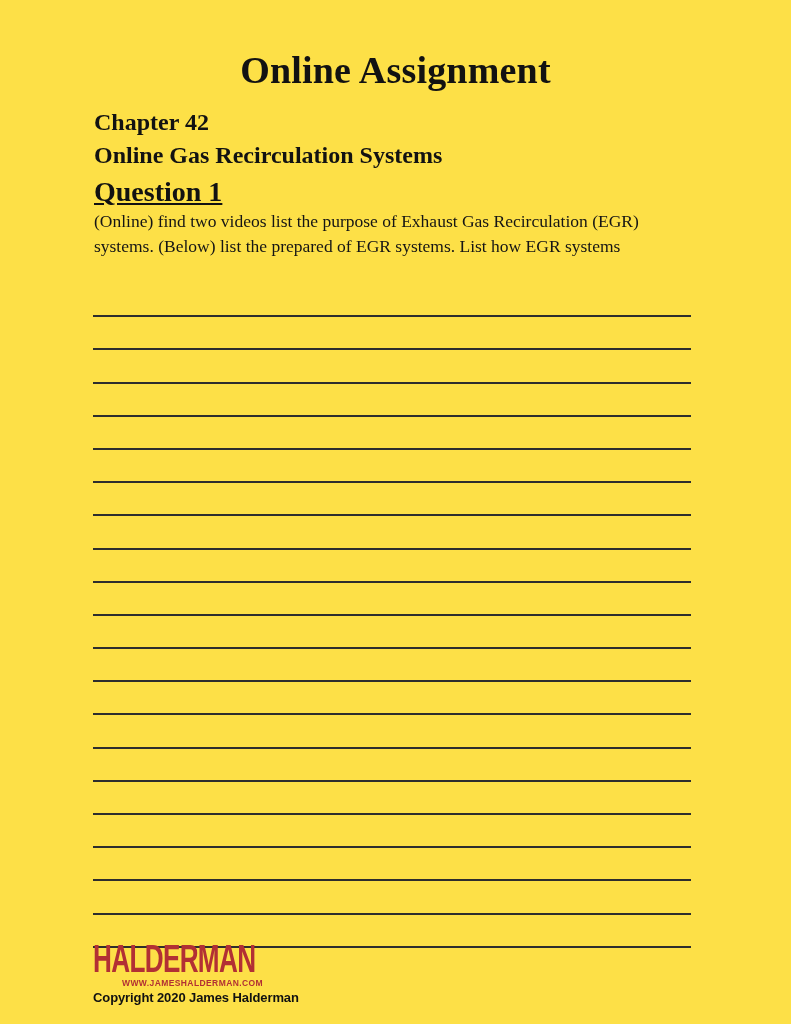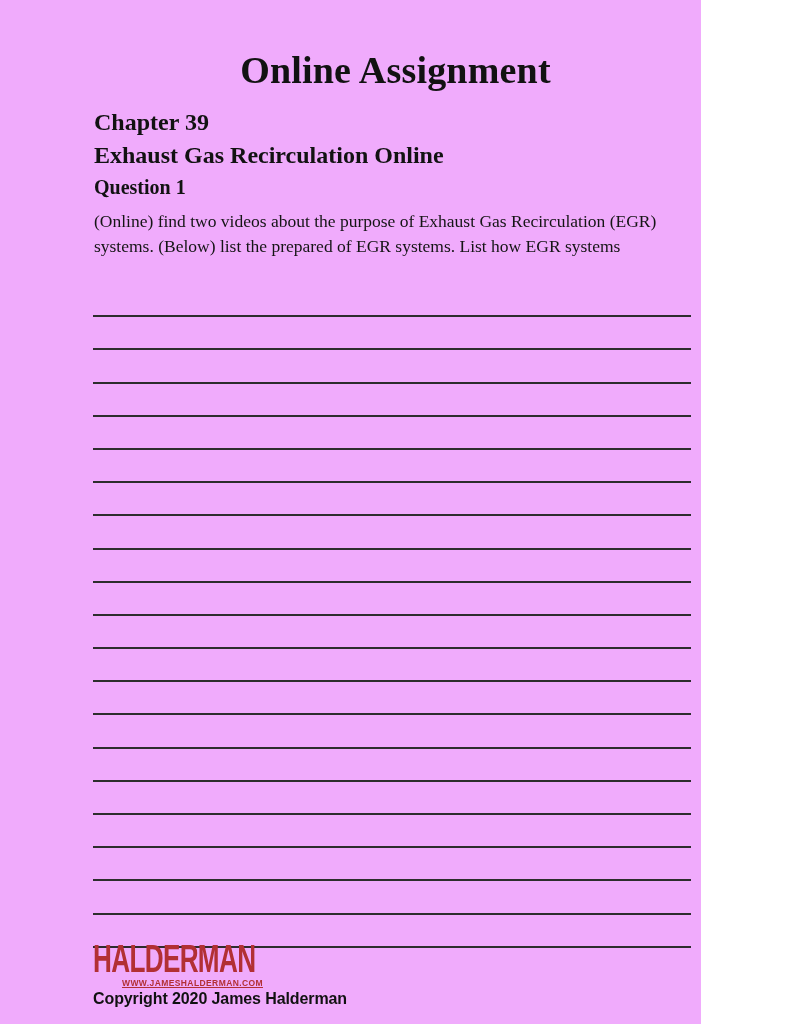--- a/index.html
+++ b/index.html
@@ -1,20 +1,20 @@
 <!DOCTYPE html>
 <html><head>
 <meta charset="utf-8">
 <style>
   html, body { margin: 0; padding: 0; background: #ffffff; }
   .page {
     position: relative;
-    width: 701px;
+    width: 791px;
     height: 1024px;
-    background: #f0abfc;
+    background: #fde047;
     font-family: "Liberation Serif", serif;
     color: #1a1a1a;
     overflow: hidden;
   }
 
   .doc-title {
     position: absolute;
     top: 48px;
     left: 0;
     width: 791px;
@@ -33,23 +33,24 @@
     font-weight: bold;
     line-height: 33px;
     color: #121212;
     white-space: nowrap;
   }
 
   .question-label {
     position: absolute;
     left: 94px;
     top: 176px;
-    font-size: 20px;
+    font-size: 28px;
     font-weight: bold;
     color: #121212;
+    text-decoration: underline;
   }
 
   .question-body {
     position: absolute;
     left: 94px;
     top: 209px;
     font-size: 17.5px;
     line-height: 25.4px;
     color: #151515;
     white-space: nowrap;
@@ -89,42 +90,42 @@
     font-weight: bold;
     font-size: 8.5px;
     letter-spacing: 0.4px;
     margin-top: 1px;
     color: #B23034;
     white-space: nowrap;
   }
   .copyright {
     margin-top: 2px;
     font-weight: bold;
-    font-size: 16px;
+    font-size: 13px;
     letter-spacing: -0.1px;
     color: #111111;
     white-space: nowrap;
   }
 </style>
 </head>
 <body>
 
 <div class="page">
 
   <div class="doc-title">Online Assignment</div>
 
   <div class="chapter-block">
-    <div>Chapter 39</div>
-    <div>Exhaust Gas Recirculation Online</div>
+    <div>Chapter 42</div>
+    <div>Online Gas Recirculation Systems</div>
   </div>
 
   <div class="question-label">Question 1</div>
 
   <div class="question-body">
-    <div>(Online) find two videos about the purpose of Exhaust Gas Recirculation (EGR)</div>
+    <div>(Online) find two videos list the purpose of Exhaust Gas Recirculation (EGR)</div>
     <div>systems. (Below) list the prepared of EGR systems. List how EGR systems</div>
   </div>
 
   <div class="answer-lines">
       <div class="answer-line" style="border-bottom-color: rgb(45, 45, 45);"></div>
       <div class="answer-line" style="border-bottom-color: rgb(45, 45, 45);"></div>
       <div class="answer-line" style="border-bottom-color: rgb(45, 45, 45);"></div>
       <div class="answer-line" style="border-bottom-color: rgb(45, 45, 45);"></div>
       <div class="answer-line" style="border-bottom-color: rgb(45, 45, 45);"></div>
       <div class="answer-line" style="border-bottom-color: rgb(45, 45, 45);"></div>
@@ -139,17 +140,17 @@
       <div class="answer-line" style="border-bottom-color: rgb(45, 45, 45);"></div>
       <div class="answer-line" style="border-bottom-color: rgb(45, 45, 45);"></div>
       <div class="answer-line" style="border-bottom-color: rgb(45, 45, 45);"></div>
       <div class="answer-line" style="border-bottom-color: rgb(45, 45, 45);"></div>
       <div class="answer-line" style="border-bottom-color: rgb(45, 45, 45);"></div>
       <div class="answer-line" style="border-bottom-color: rgb(45, 45, 45);"></div>
     </div>
 
   <div class="footer">
     <div class="logo-text brand" style="color: rgb(178, 48, 52);">HALDERMAN</div>
-    <div class="logo-url brand" style="color: rgb(178, 48, 52); text-decoration: underline;">WWW.JAMESHALDERMAN.COM</div>
+    <div class="logo-url brand" style="color: rgb(178, 48, 52);">WWW.JAMESHALDERMAN.COM</div>
     <div class="copyright">Copyright 2020 James Halderman</div>
   </div>
 
 </div>
 
 </body></html>

